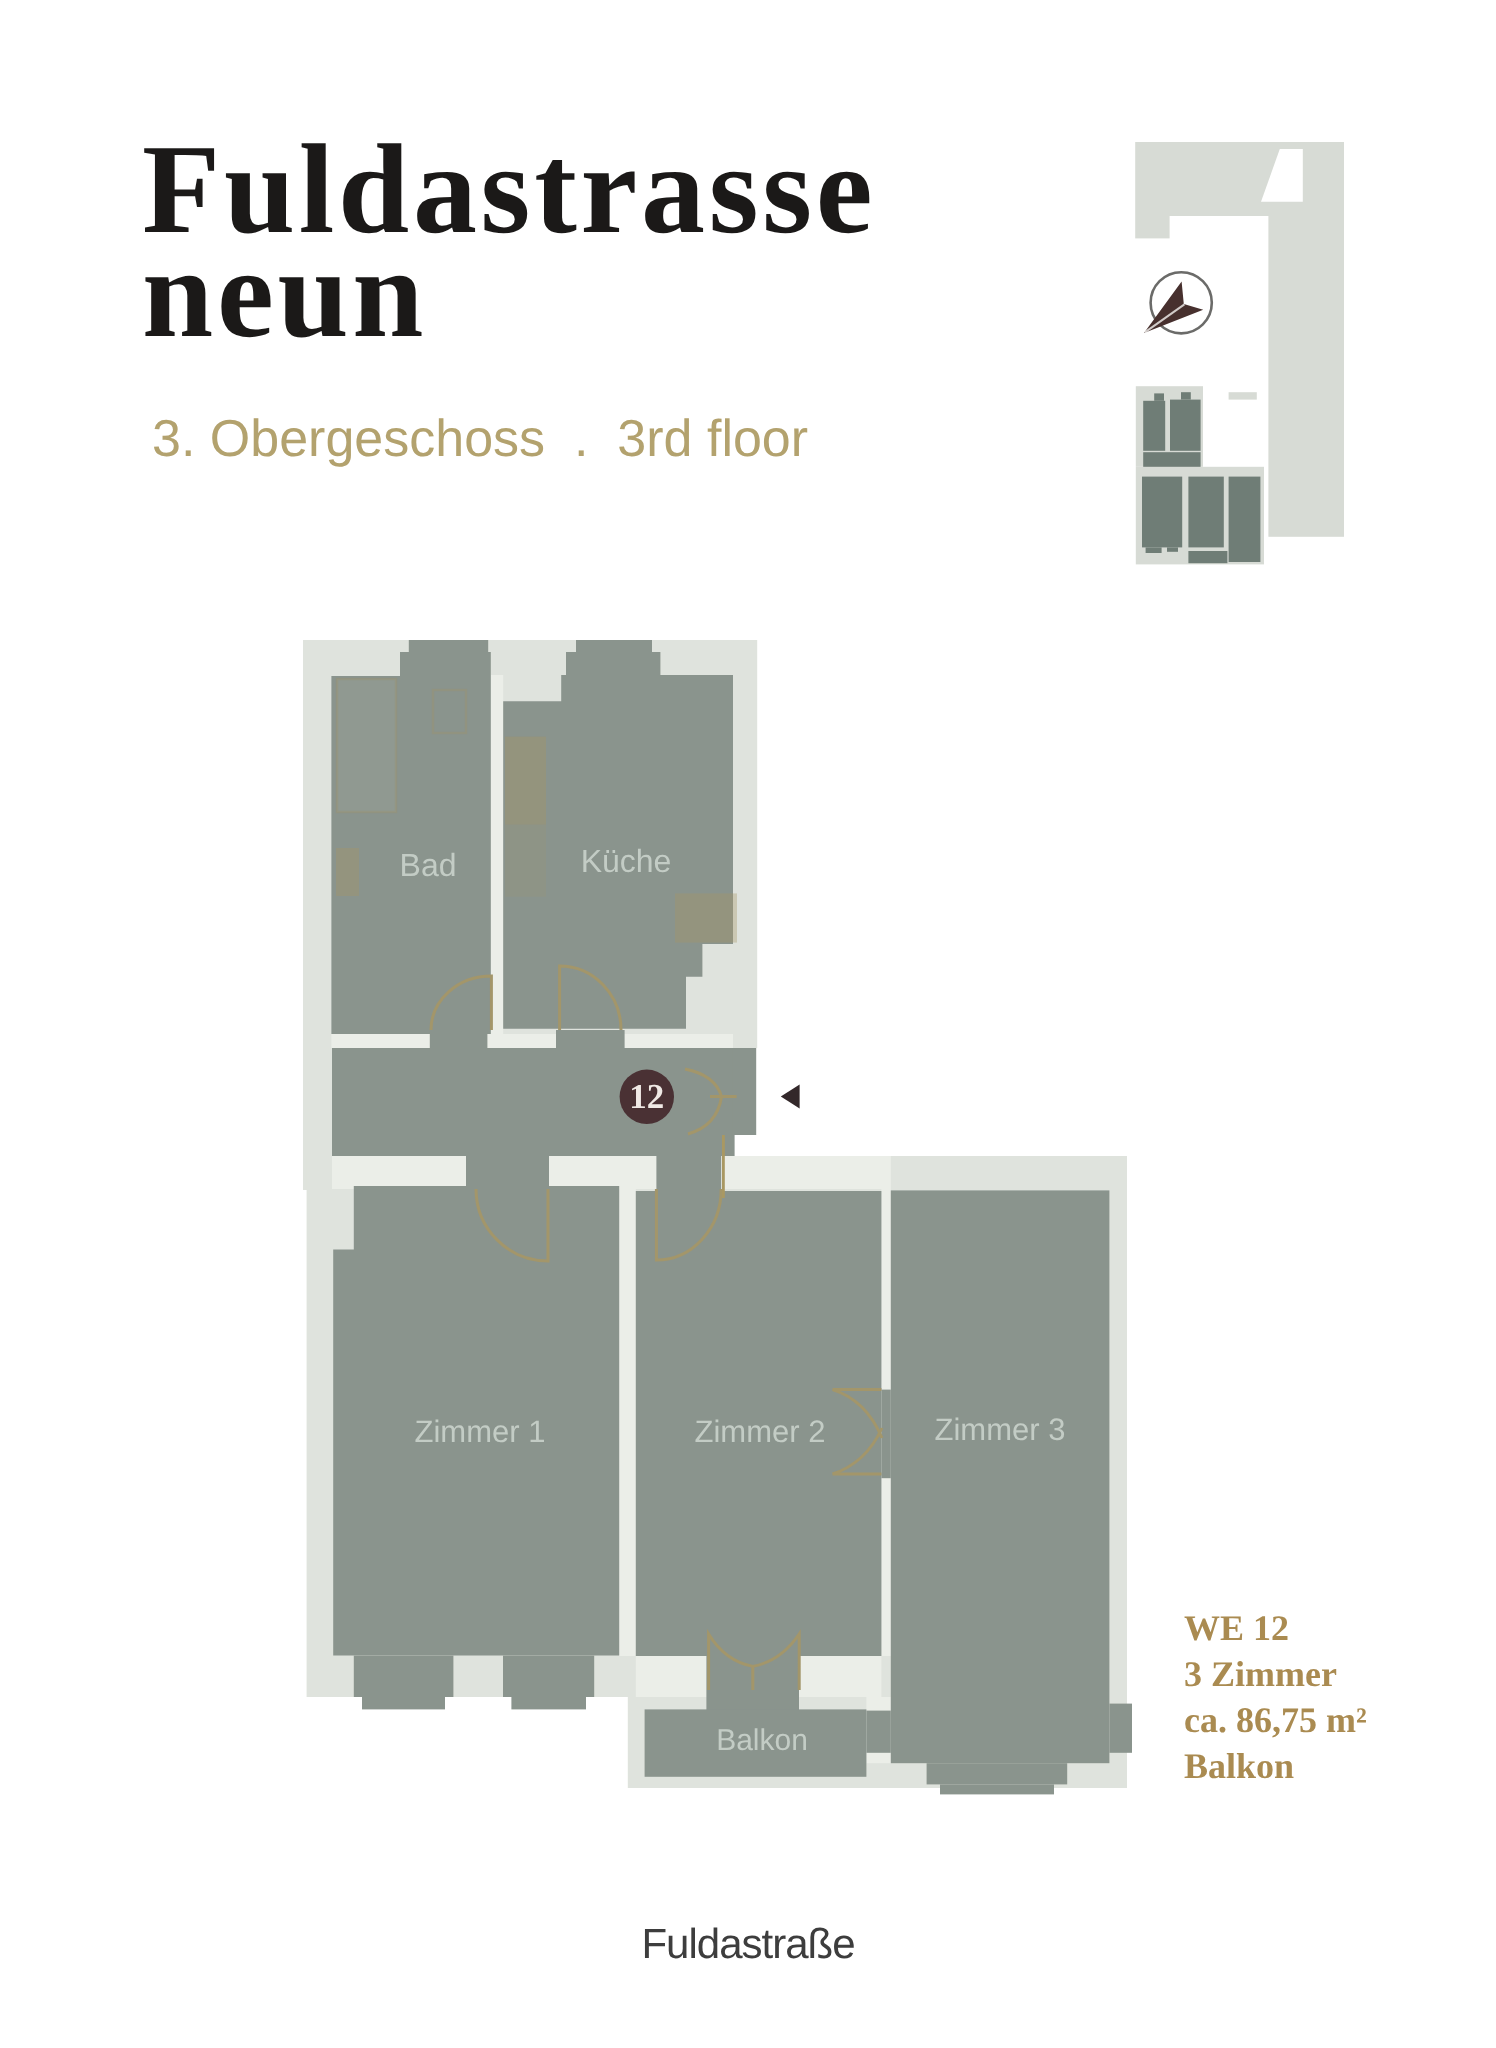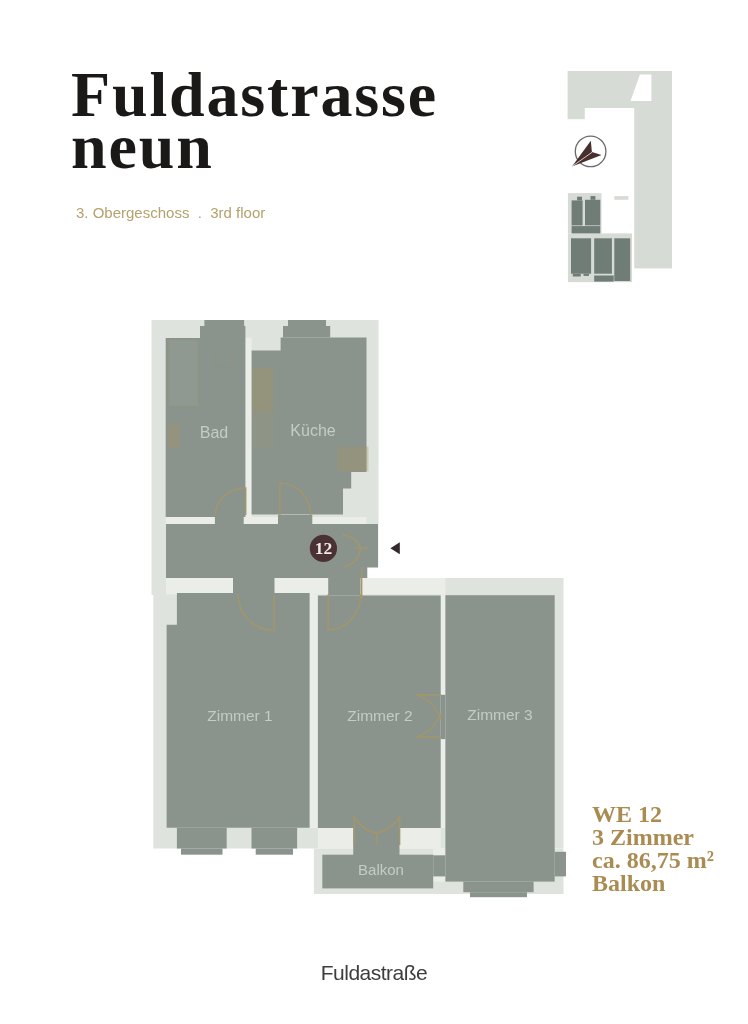--- a/index.html
+++ b/index.html
@@ -5,23 +5,23 @@
   html,body{margin:0;padding:0;background:#ffffff;}
   body{width:748px;height:1024px;position:relative;overflow:hidden;
        font-family:"Liberation Sans",sans-serif;}
   .abs{position:absolute;}
 </style>
 </head>
 <body>
 
 <div class="abs" style="left:71px;top:69px;width:520px;font-family:'Liberation Serif',serif;font-weight:bold;font-size:64px;line-height:52.4px;color:#1b1918;letter-spacing:1.85px;">Fuldastrasse<br>neun</div>
 
-<div class="abs" style="left:76px;top:204px;font-size:15px;color:#b3a26e;letter-spacing:0px;">3. Obergeschoss&nbsp; .&nbsp; 3rd floor</div>
+<div class="abs" style="left:76px;top:204px;font-size:26px;color:#b3a26e;letter-spacing:0px;">3. Obergeschoss&nbsp; .&nbsp; 3rd floor</div>
 
-<div class="abs" style="left:592px;top:803px;font-family:'Liberation Serif',serif;font-weight:bold;font-size:24px;line-height:22.9px;color:#aa8b51;">WE 12<br>3 Zimmer<br>ca. 86,75 m²<br>Balkon</div>
+<div class="abs" style="left:592px;top:803px;font-family:'Liberation Serif',serif;font-weight:bold;font-size:18px;line-height:22.9px;color:#aa8b51;">WE 12<br>3 Zimmer<br>ca. 86,75 m²<br>Balkon</div>
 
 <div class="abs" style="left:0;top:961px;width:748px;text-align:center;font-size:21px;letter-spacing:-0.5px;color:#3d3d3d;">Fuldastraße</div>
 
 <svg class="abs" style="left:0;top:0;" width="748" height="1024" viewBox="0 0 748 1024">
 
 <g>
 
   <rect x="567.6" y="71" width="104.4" height="37" fill="#d7dbd5"></rect>
 
   <rect x="634.2" y="108" width="37.8" height="160.4" fill="#d7dbd5"></rect>

